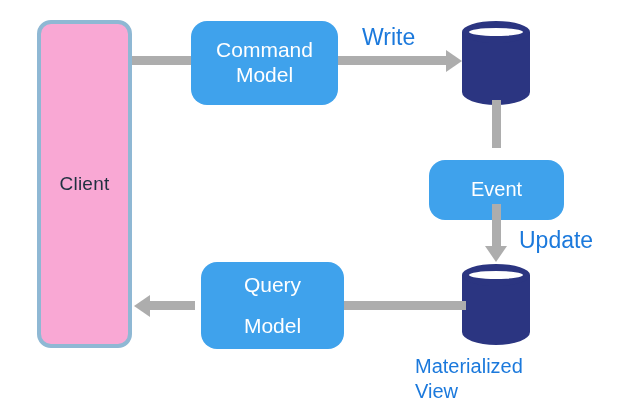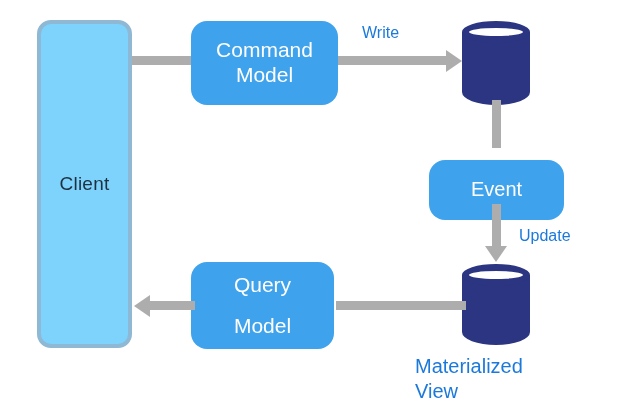--- a/index.html
+++ b/index.html
@@ -19,21 +19,21 @@
   
   .client-box {
     position: absolute;
     left: 37px;
     top: 20px;
     width: 95px;
     height: 328px;
     box-sizing: border-box;
     border: 4px solid #8FB8D4;
     border-radius: 14px;
-    background: #7dd3fc;
+    background: #f9a8d4;
     display: flex;
     align-items: center;
     justify-content: center;
   }
   .client-label {
     font-size: 19px;
     color: #1F3040;
     letter-spacing: .2px;
   }
 
@@ -46,21 +46,21 @@
     display: flex;
     flex-direction: column;
     align-items: center;
     justify-content: center;
     color: #ffffff;
     font-size: 21px;
     line-height: 1.18;
     text-align: center;
   }
   #command-model { left: 191px; top: 21px;  width: 147px; height: 84px; }
-  #query-model   { left: 191px; top: 262px; width: 143px; height: 87px; gap: 16px; }
+  #query-model   { left: 201px; top: 262px; width: 143px; height: 87px; gap: 16px; }
   #event-box     { left: 429px; top: 160px; width: 135px; height: 60px; font-size: 20px; }
 
   
   .cylinder {
     position: absolute;
     width: 68px;
   }
   .cyl-body {
     position: absolute;
     left: 0;
@@ -113,21 +113,21 @@
     width: 0; height: 0;
     border-left: 11px solid transparent;
     border-right: 11px solid transparent;
     border-top: 16px solid #ADADAD;
   }
 
   
   .edge-label {
     position: absolute;
     color: #1B79DC;
-    font-size: 16px;
+    font-size: 23px;
     white-space: nowrap;
   }
   #label-write  { left: 362px; top: 24px; }
   #label-update { left: 519px; top: 227px; }
   #label-read   { left: 364px; top: 264px; }
   #label-matview {
     position: absolute;
     left: 415px;
     top: 354px;
     width: 160px;

